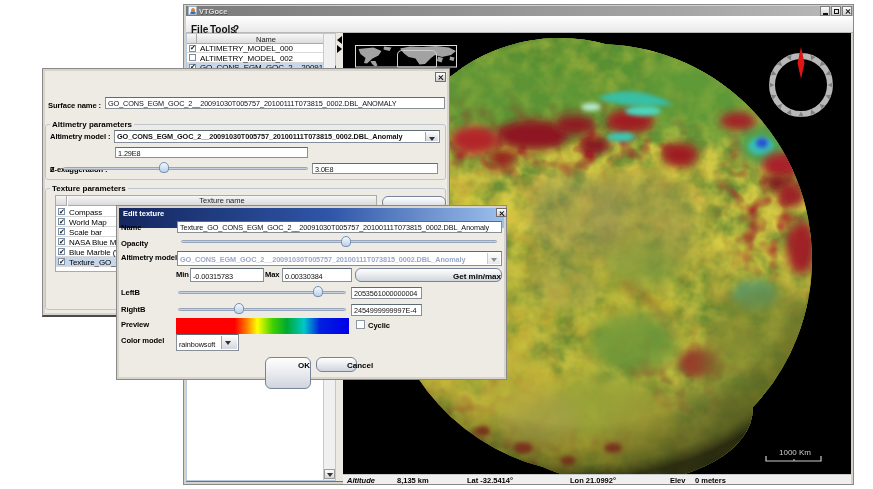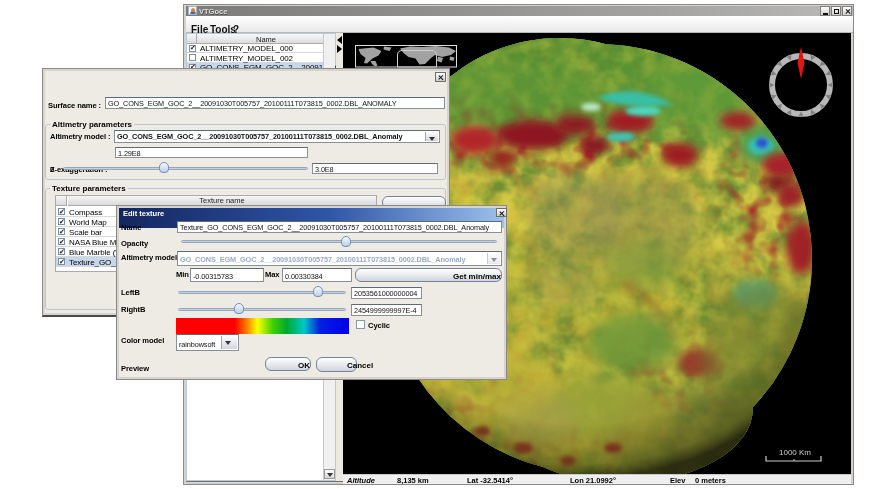--- a/index.html
+++ b/index.html
@@ -336,22 +336,22 @@
   <div class="fld" style="left:165px;top:62px;width:70px;height:14px;padding-top:3px;">0.00330384</div>
   <div class="btn" style="left:238px;top:62px;width:147px;height:14px;padding-top:2.5px;">Get min/max</div>
   <span class="lbl" style="left:4px;top:82px;">LeftB</span>
   <div class="slider" style="left:60.5px;top:84.5px;width:168px;"></div>
   <div class="thumb" style="left:196px;top:80px;"></div>
   <div class="fld" style="left:234px;top:81px;width:71px;height:12px;">2053561000000004</div>
   <span class="lbl" style="left:4px;top:99px;">RightB</span>
   <div class="slider" style="left:60.5px;top:102px;width:168px;"></div>
   <div class="thumb" style="left:117px;top:97px;"></div>
   <div class="fld" style="left:234px;top:98px;width:71px;height:12px;">2454999999997E-4</div>
-  <span class="lbl" style="left:4px;top:114px;margin-top:44px;">Preview</span>
+  <span class="lbl" style="left:4px;top:114px;">Preview</span>
   <div class="abs" style="left:59px;top:112px;width:173px;height:16px;background:linear-gradient(to right,#f00 0%,#f00 34%,#ff8000 41%,#ff0 47%,#40d000 56%,#00a830 64%,#00c8c8 74%,#0020e0 83%,#0000e8 100%);"></div>
   <div class="abs" style="left:239px;top:114px;width:9px;height:9px;background:#fff;border:1px solid #8a97a8;"></div>
   <span class="lbl" style="left:251px;top:115px;">Cyclic</span>
   <span class="lbl" style="left:4px;top:130px;">Color model</span>
   <div class="fld" style="left:59px;top:128px;width:63px;height:17px;padding-top:4.5px;">rainbowsoft<div class="combo-arrow" style="width:16px;"></div></div>
-  <div class="btn" style="left:148px;top:151px;width:46px;height:14px;padding-top:3px;">OK</div>
+  <div class="btn" style="left:148px;top:151px;width:46px;height:32px;padding-top:3px;">OK</div>
   <div class="btn" style="left:199px;top:151px;width:41px;height:15px;padding-top:3px;padding-left:30px;">Cancel</div>
 </div>
 
 </div>
 </body></html>

